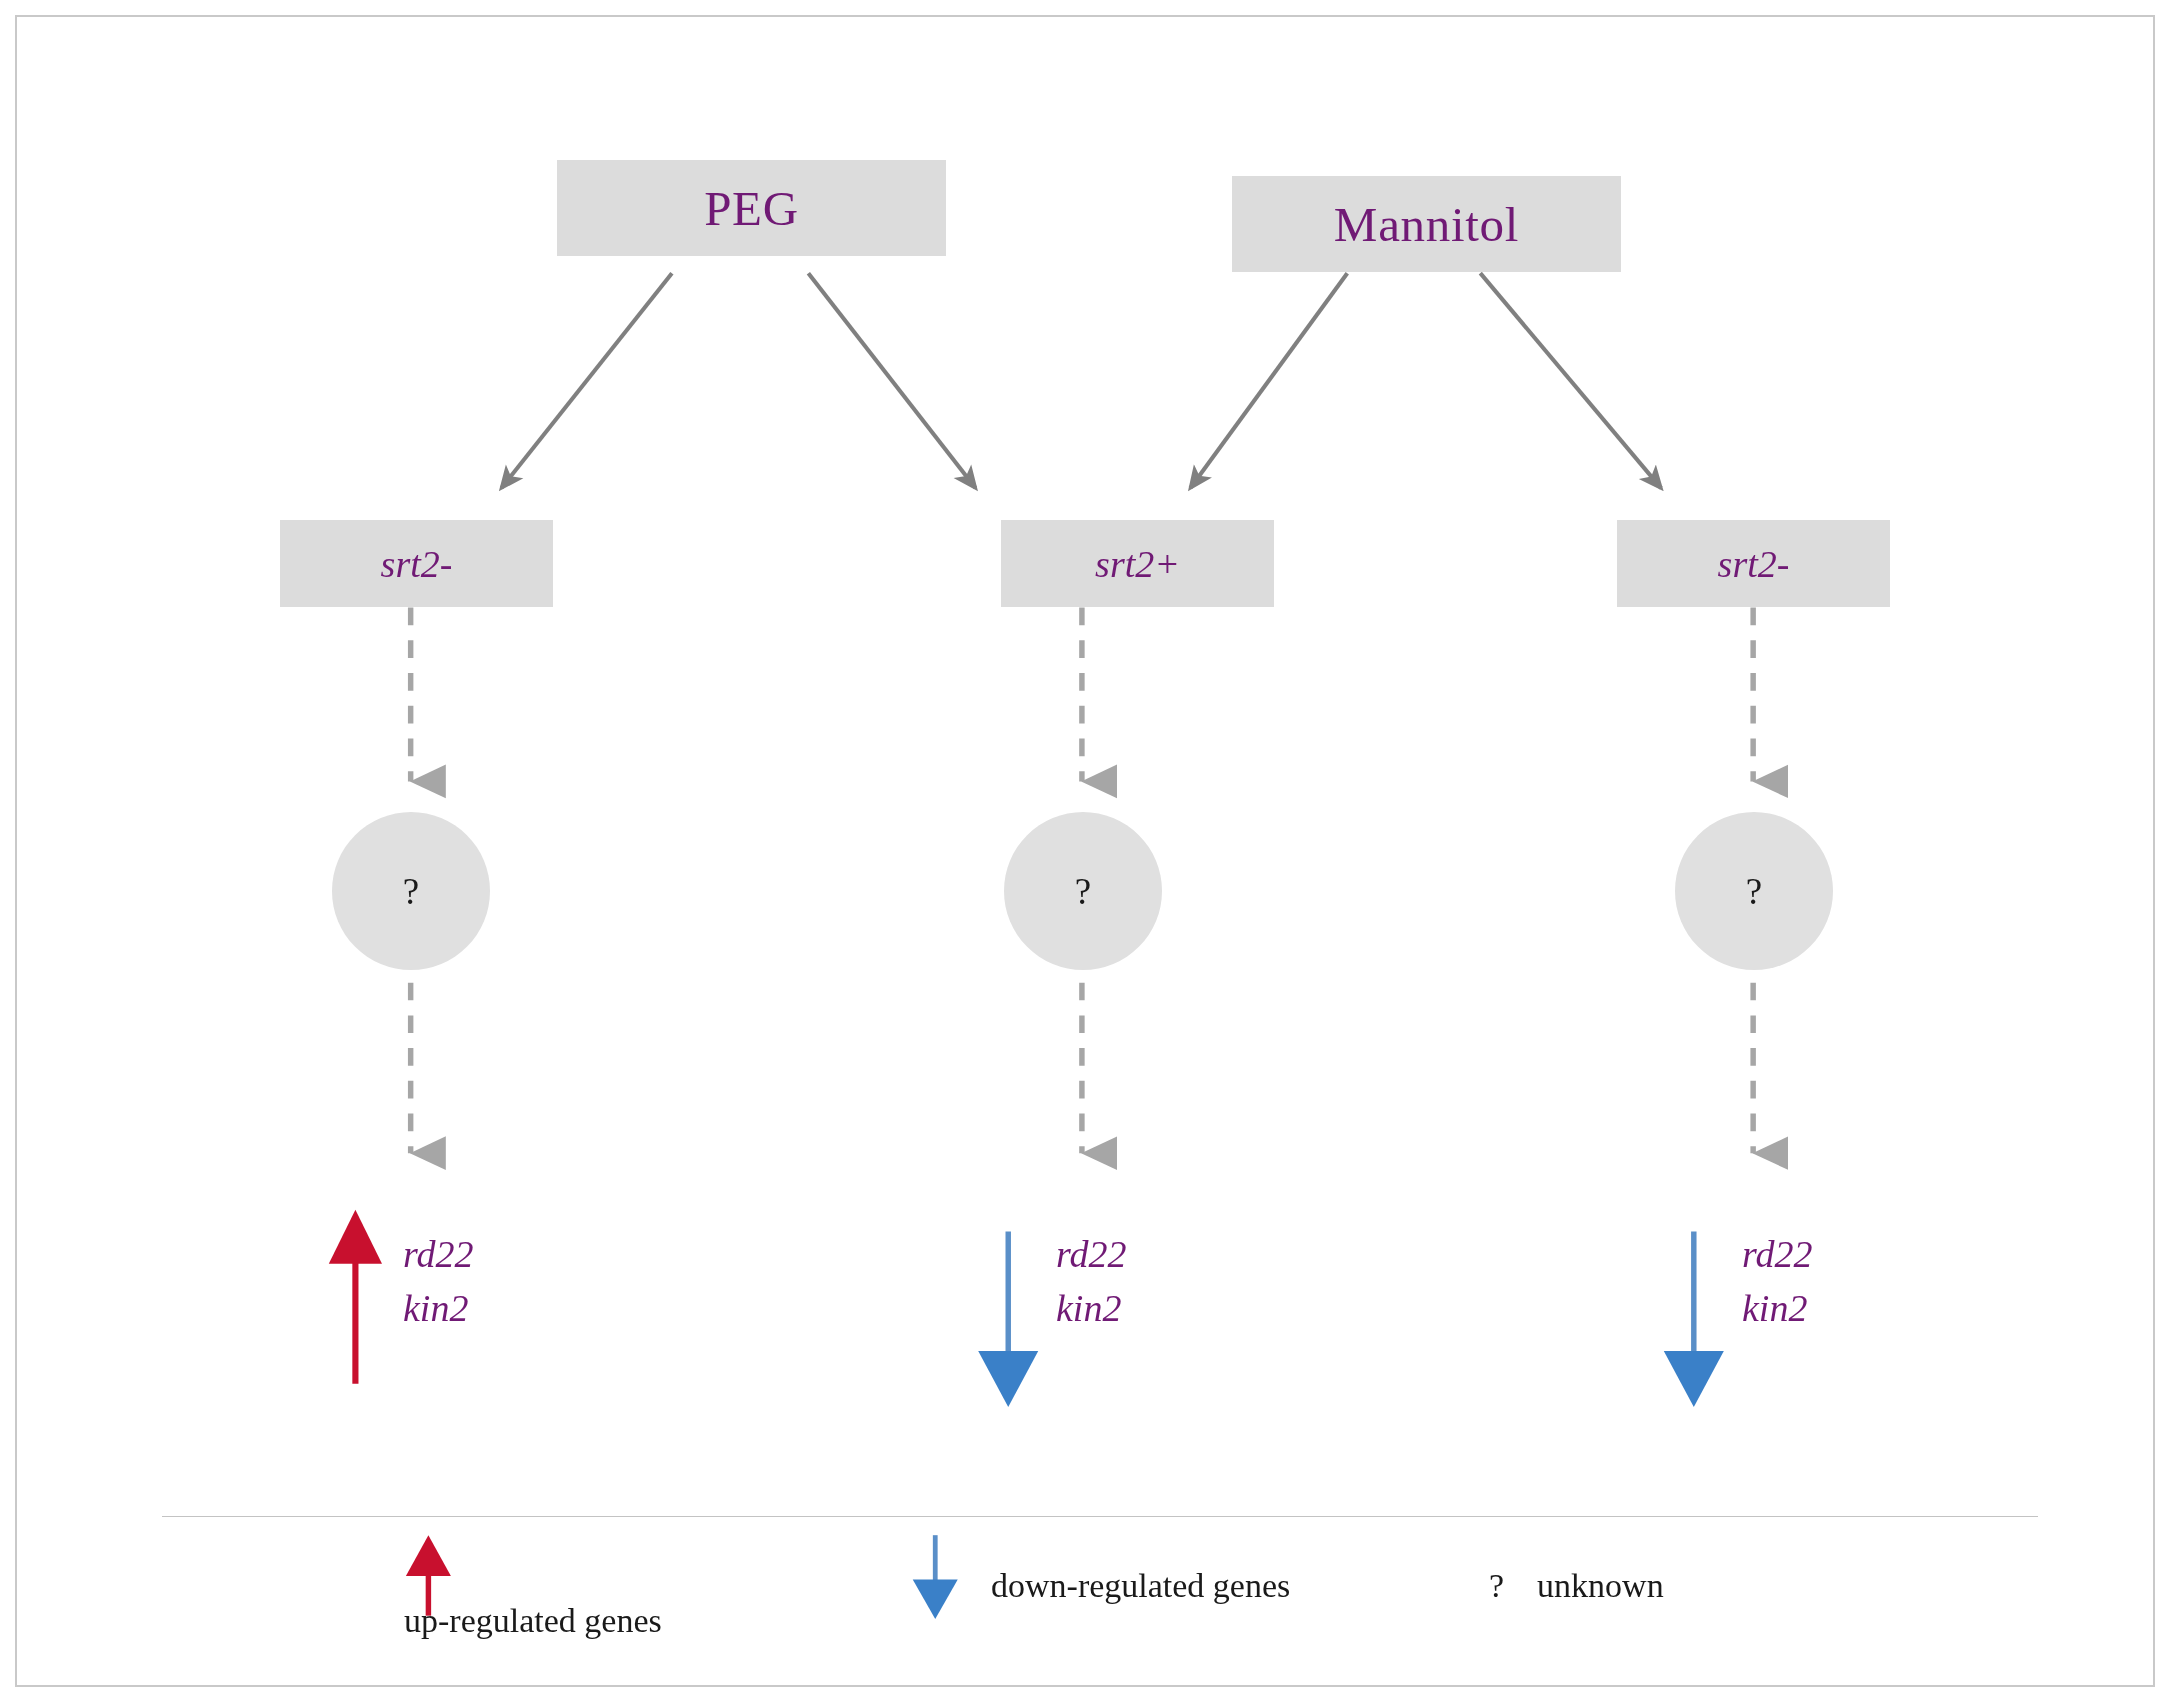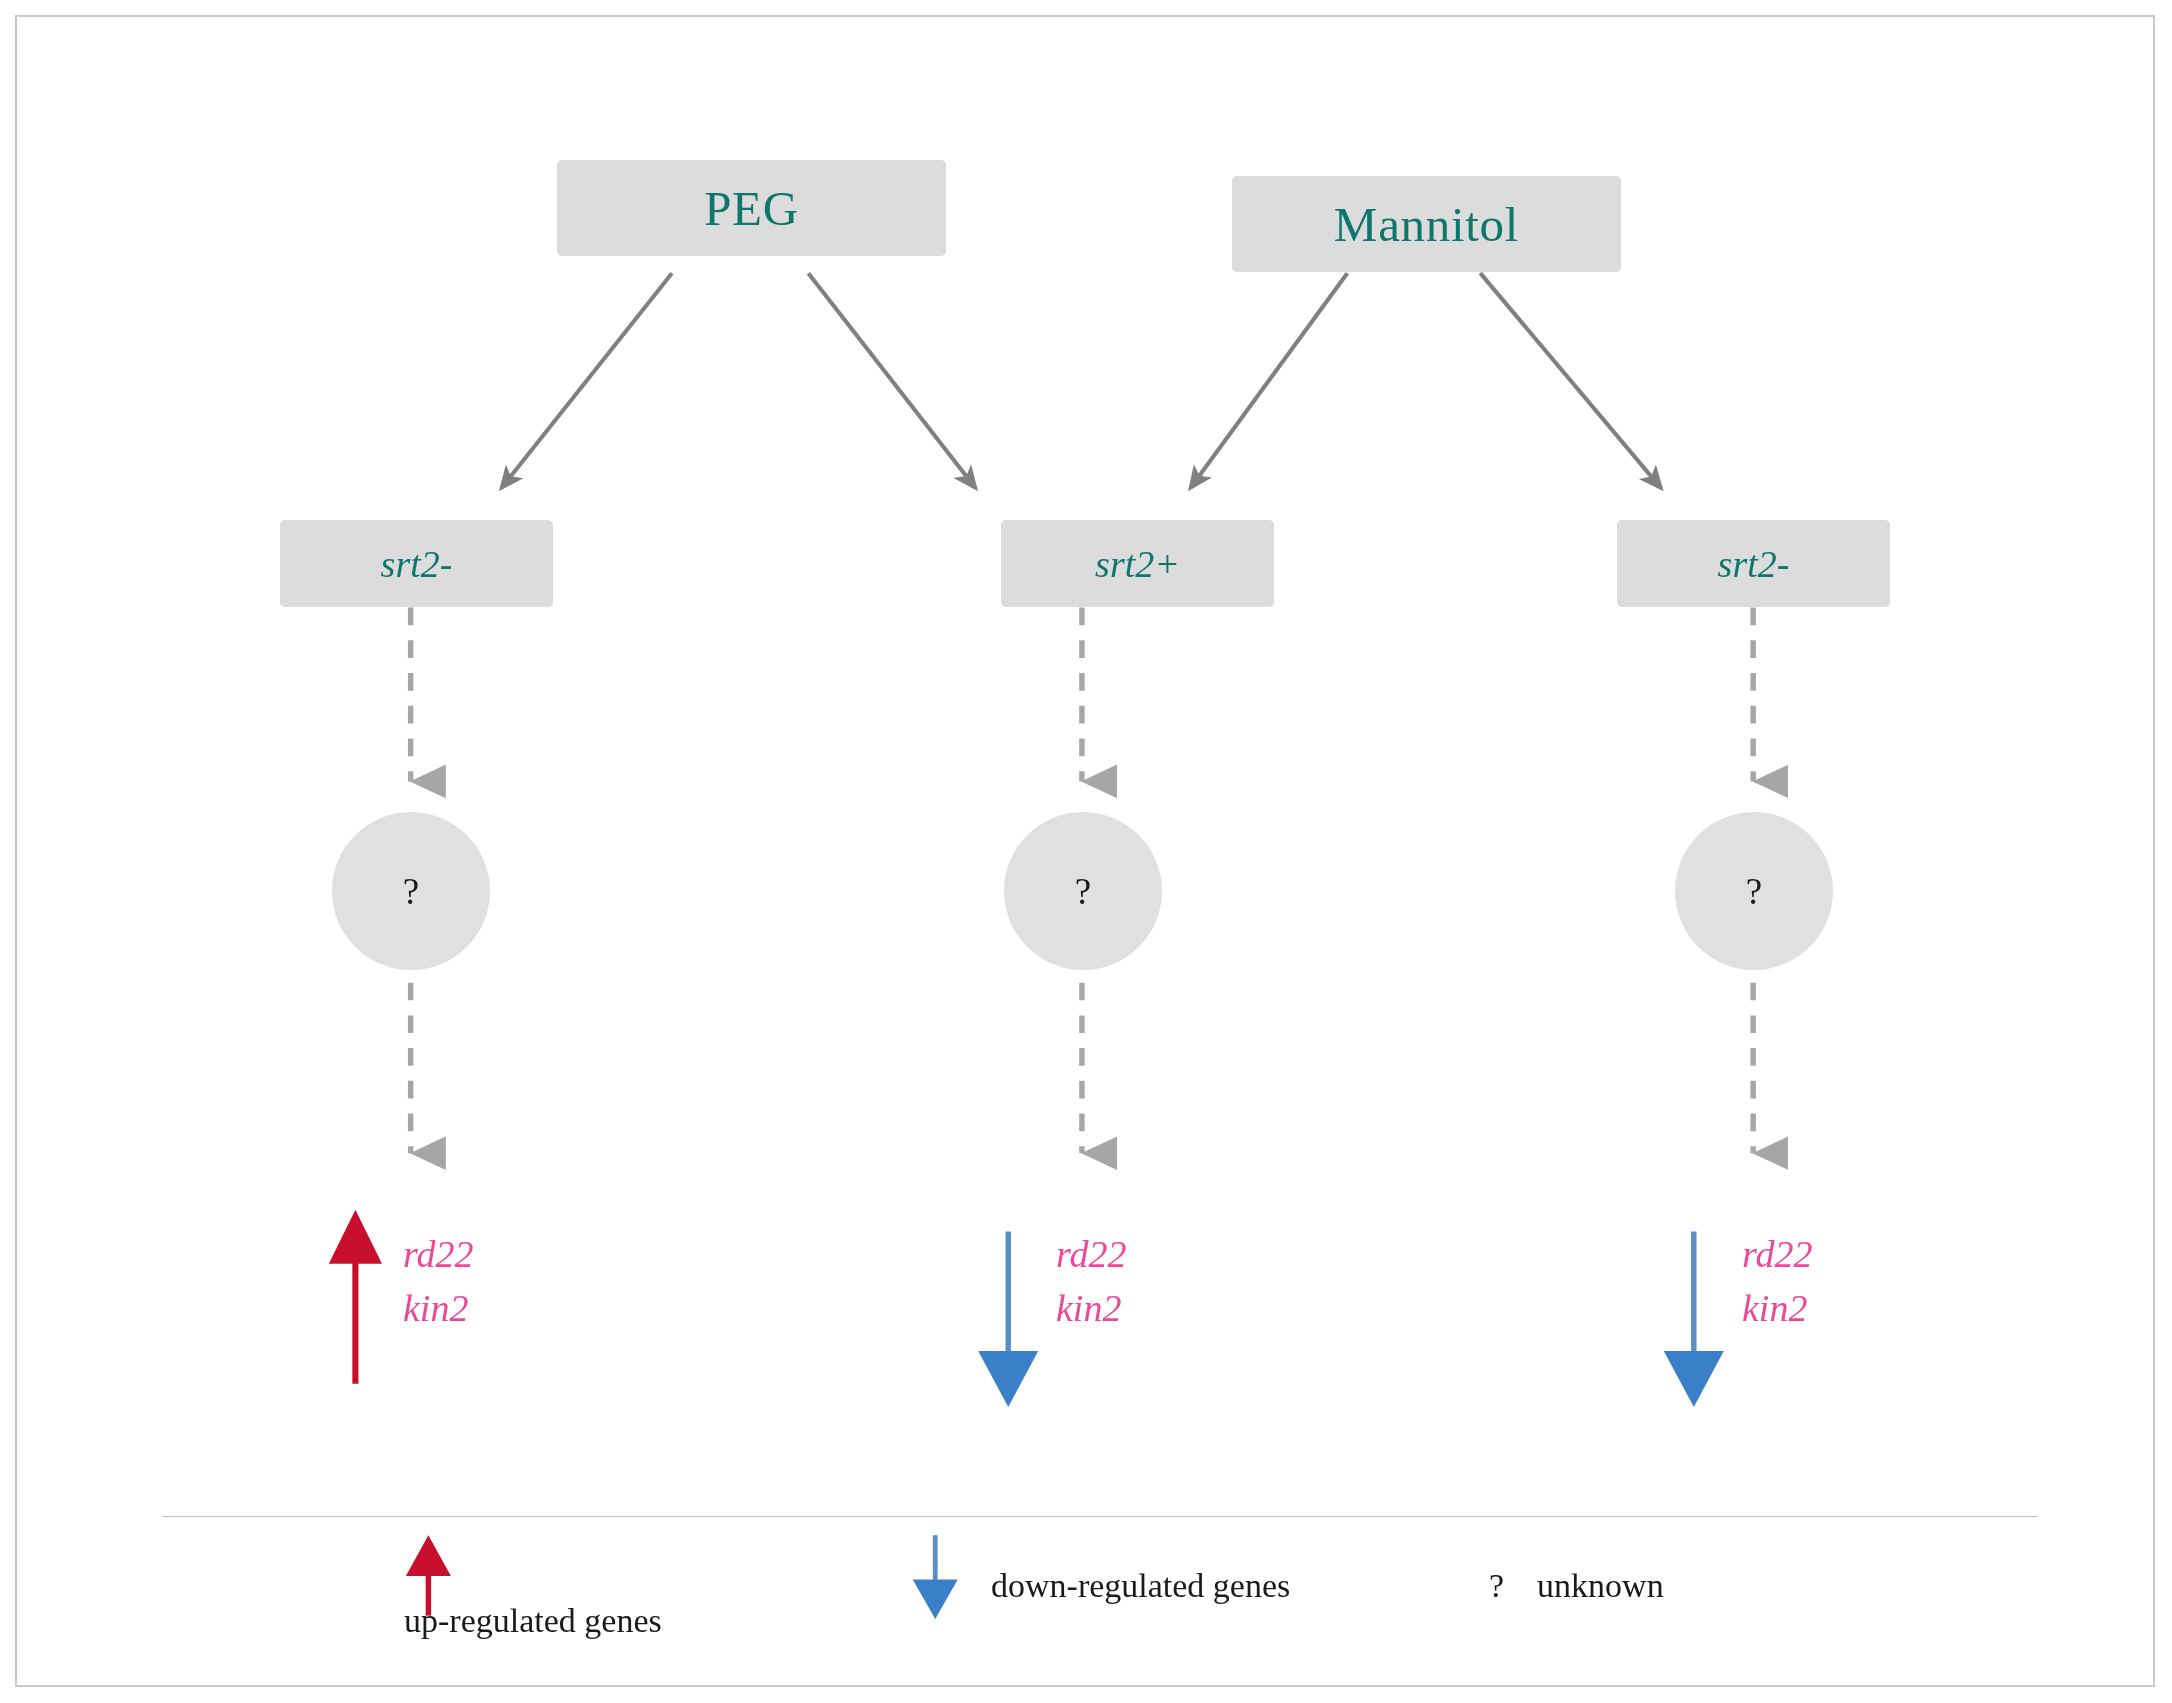--- a/index.html
+++ b/index.html
@@ -31,25 +31,25 @@
     left: 0;
     top: 0;
     width: 2172px;
     height: 1704px;
     pointer-events: none;
   }
 
   .node-box {
     position: absolute;
     background: #dcdcdc;
-    border-radius: 5px;
+    border-radius: 0;
     display: flex;
     align-items: center;
     justify-content: center;
-    color: #0f766e;
+    color: #701a75;
     box-sizing: border-box;
   }
   .node-box.stress {
     font-size: 49px;
     letter-spacing: 0.7px;
   }
   .node-box.geno {
     font-size: 38px;
     font-style: italic;
   }
@@ -70,21 +70,21 @@
     display: flex;
     flex-direction: row;
     align-items: flex-start;
   }
   .gene-labels {
     display: flex;
     flex-direction: column;
     font-style: italic;
     font-size: 38px;
     line-height: 1.42;
-    color: #ec4899;
+    color: #701a75;
     white-space: nowrap;
   }
 
   #legend-rule {
     position: absolute;
     left: 162px;
     top: 1516px;
     width: 1876px;
     height: 1.4px;
     background: #c3c3c3;

